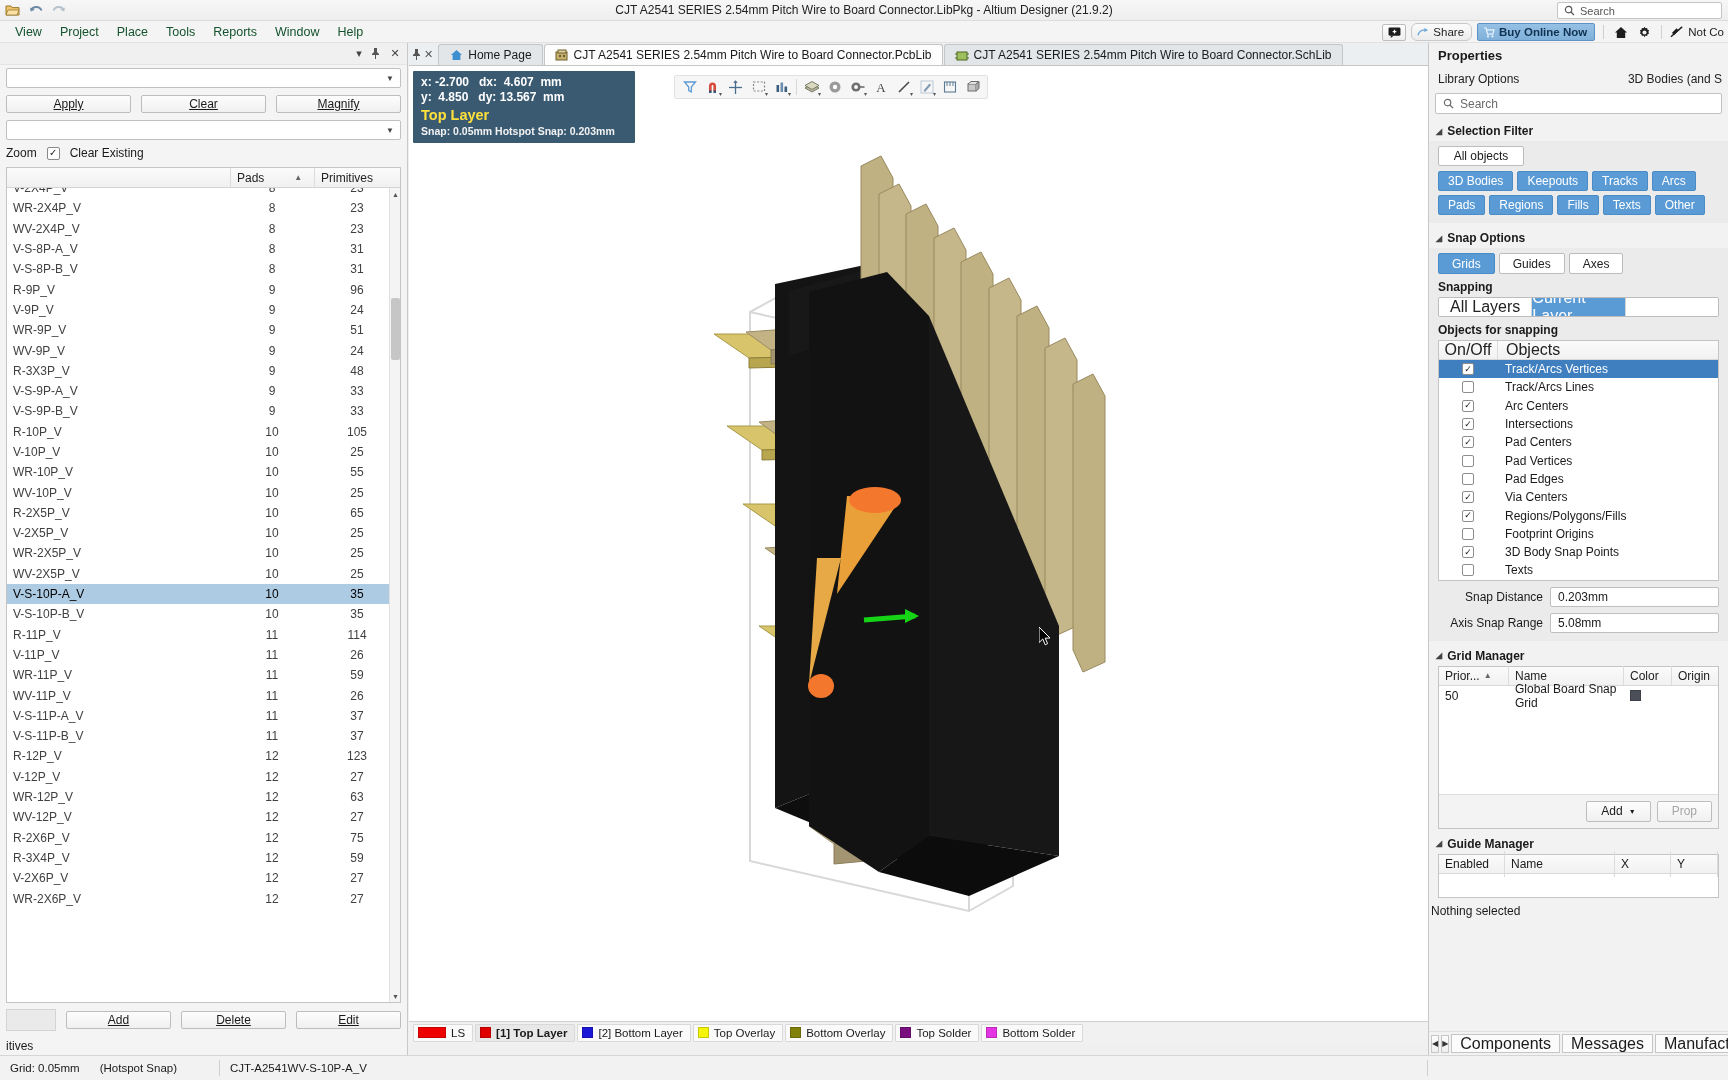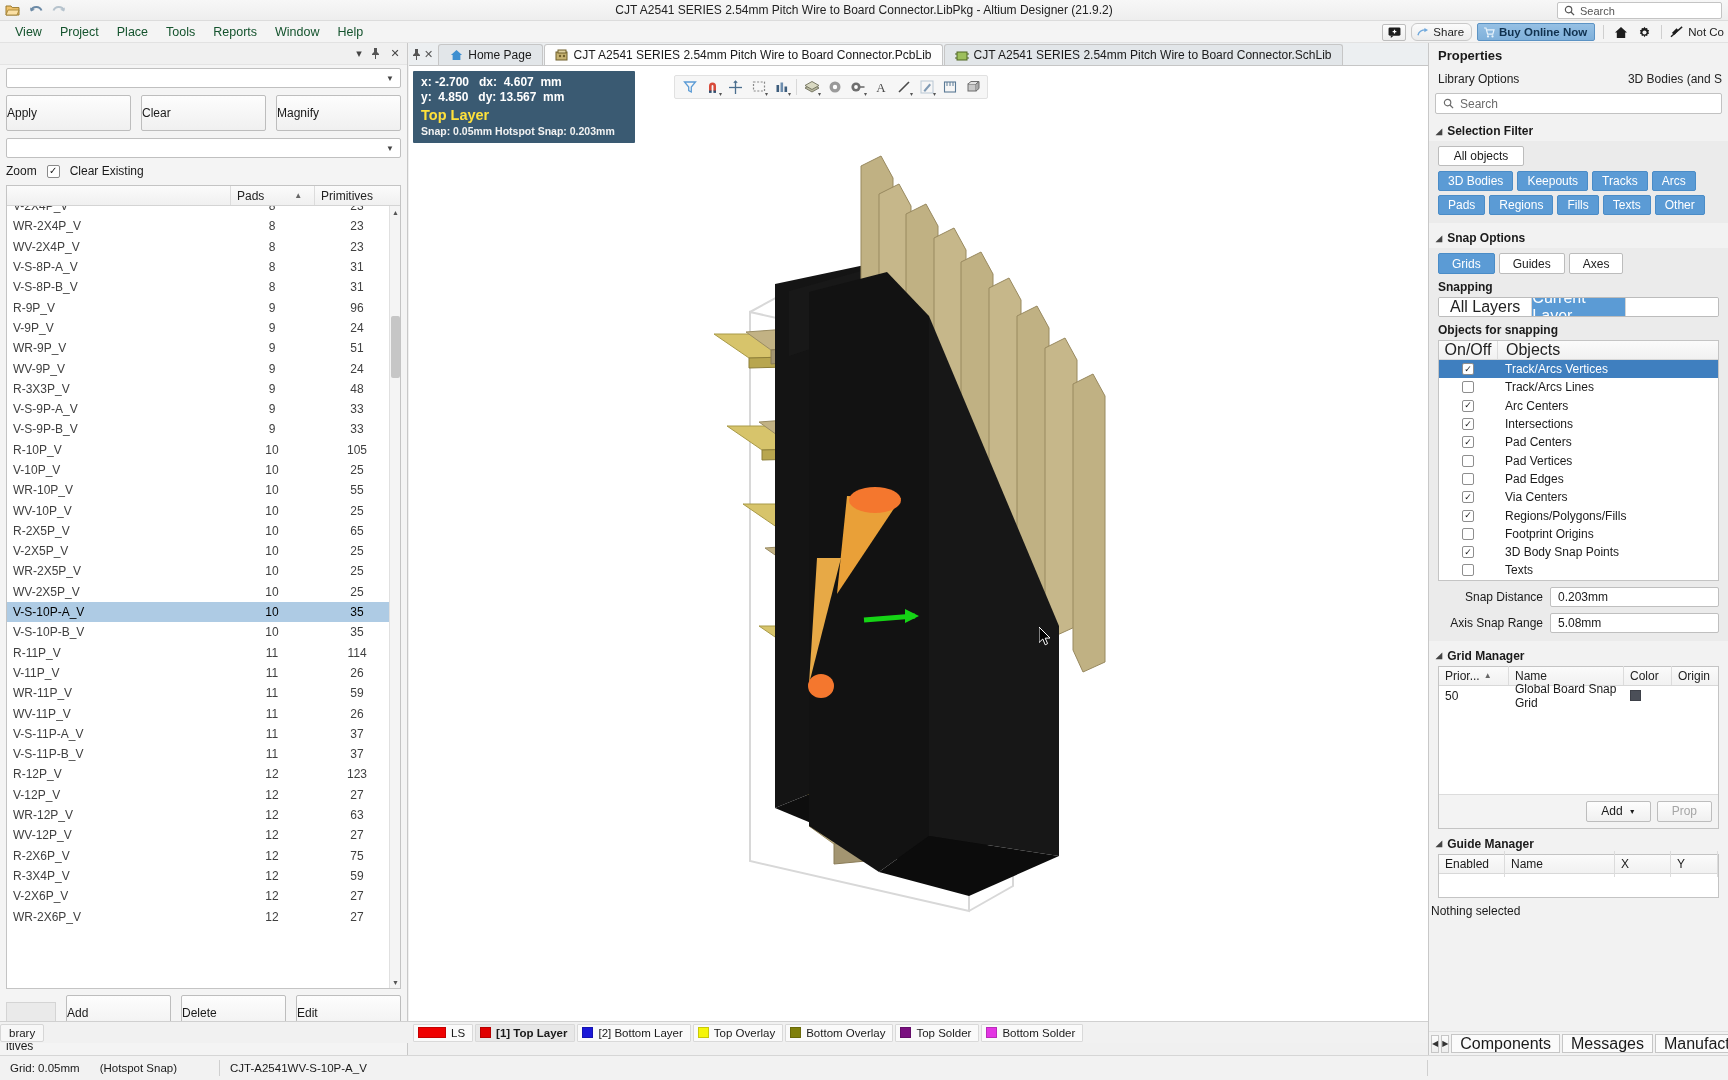--- a/index.html
+++ b/index.html
@@ -84,24 +84,24 @@
   .combo {
     height: 20px; background: #fff; border: 1px solid #c0c0c0; border-radius: 2px;
     display: flex; align-items: center; justify-content: flex-end; padding-right: 2px;
   }
   .combo-arrow {
     width: 16px; height: 16px; display: flex; align-items: center; justify-content: center;
     font-size: 8px; color: #444;
   }
   .btn-row { display: flex; gap: 10px; padding: 4px 6px; }
   .lbtn {
-    flex: 1; height: 36px; border: 1px solid #bdbdbd; border-radius: 2px;
+    flex: 1; height: 18px; border: 1px solid #bdbdbd; border-radius: 2px;
     background: linear-gradient(#fdfdfd,#f0f0f0);
-    display: flex; align-items: center; justify-content: flex-start;
-    font-size: 12px; color: #1a1a1a;
+    display: flex; align-items: center; justify-content: center;
+    font-size: 12px; color: #1a1a1a; text-decoration: underline;
   }
   .zoom-row { display: flex; align-items: center; gap: 10px; padding: 3px 6px; font-size: 12px; }
   .cbx {
     width: 13px; height: 13px; border: 1px solid #8a8a8a; background: #fff;
     border-radius: 2px; display: inline-flex; align-items: center; justify-content: center;
     font-size: 10px; color: #1a1a1a; line-height: 1;
   }
 
   
   .tbl-wrap {
@@ -913,23 +913,20 @@
       </div>
     </div>
 
     <div class="cursor-arrow">
       <svg width="14" height="20" viewBox="0 0 14 20">
           <polygon points="0,0 0,15.5 3.8,12 6.2,17.8 8.6,16.6 6.2,11.2 11,11" fill="#000" stroke="#fff" stroke-width="1"></polygon>
         </svg>
     </div>
   </div>
 
-  <div class="libtag">
-    <div class="chip">brary</div>
-  </div>
   <div class="layerstrip" id="layer-strip">
       <div class="lchip">
         <span class="swatch wide" style="background: rgb(239, 0, 0);"></span>
         <span>LS</span>
       </div>
       <div class="lchip active">
         <span class="swatch" style="background: rgb(224, 0, 0);"></span>
         <span>[1] Top Layer</span>
       </div>
       <div class="lchip">

